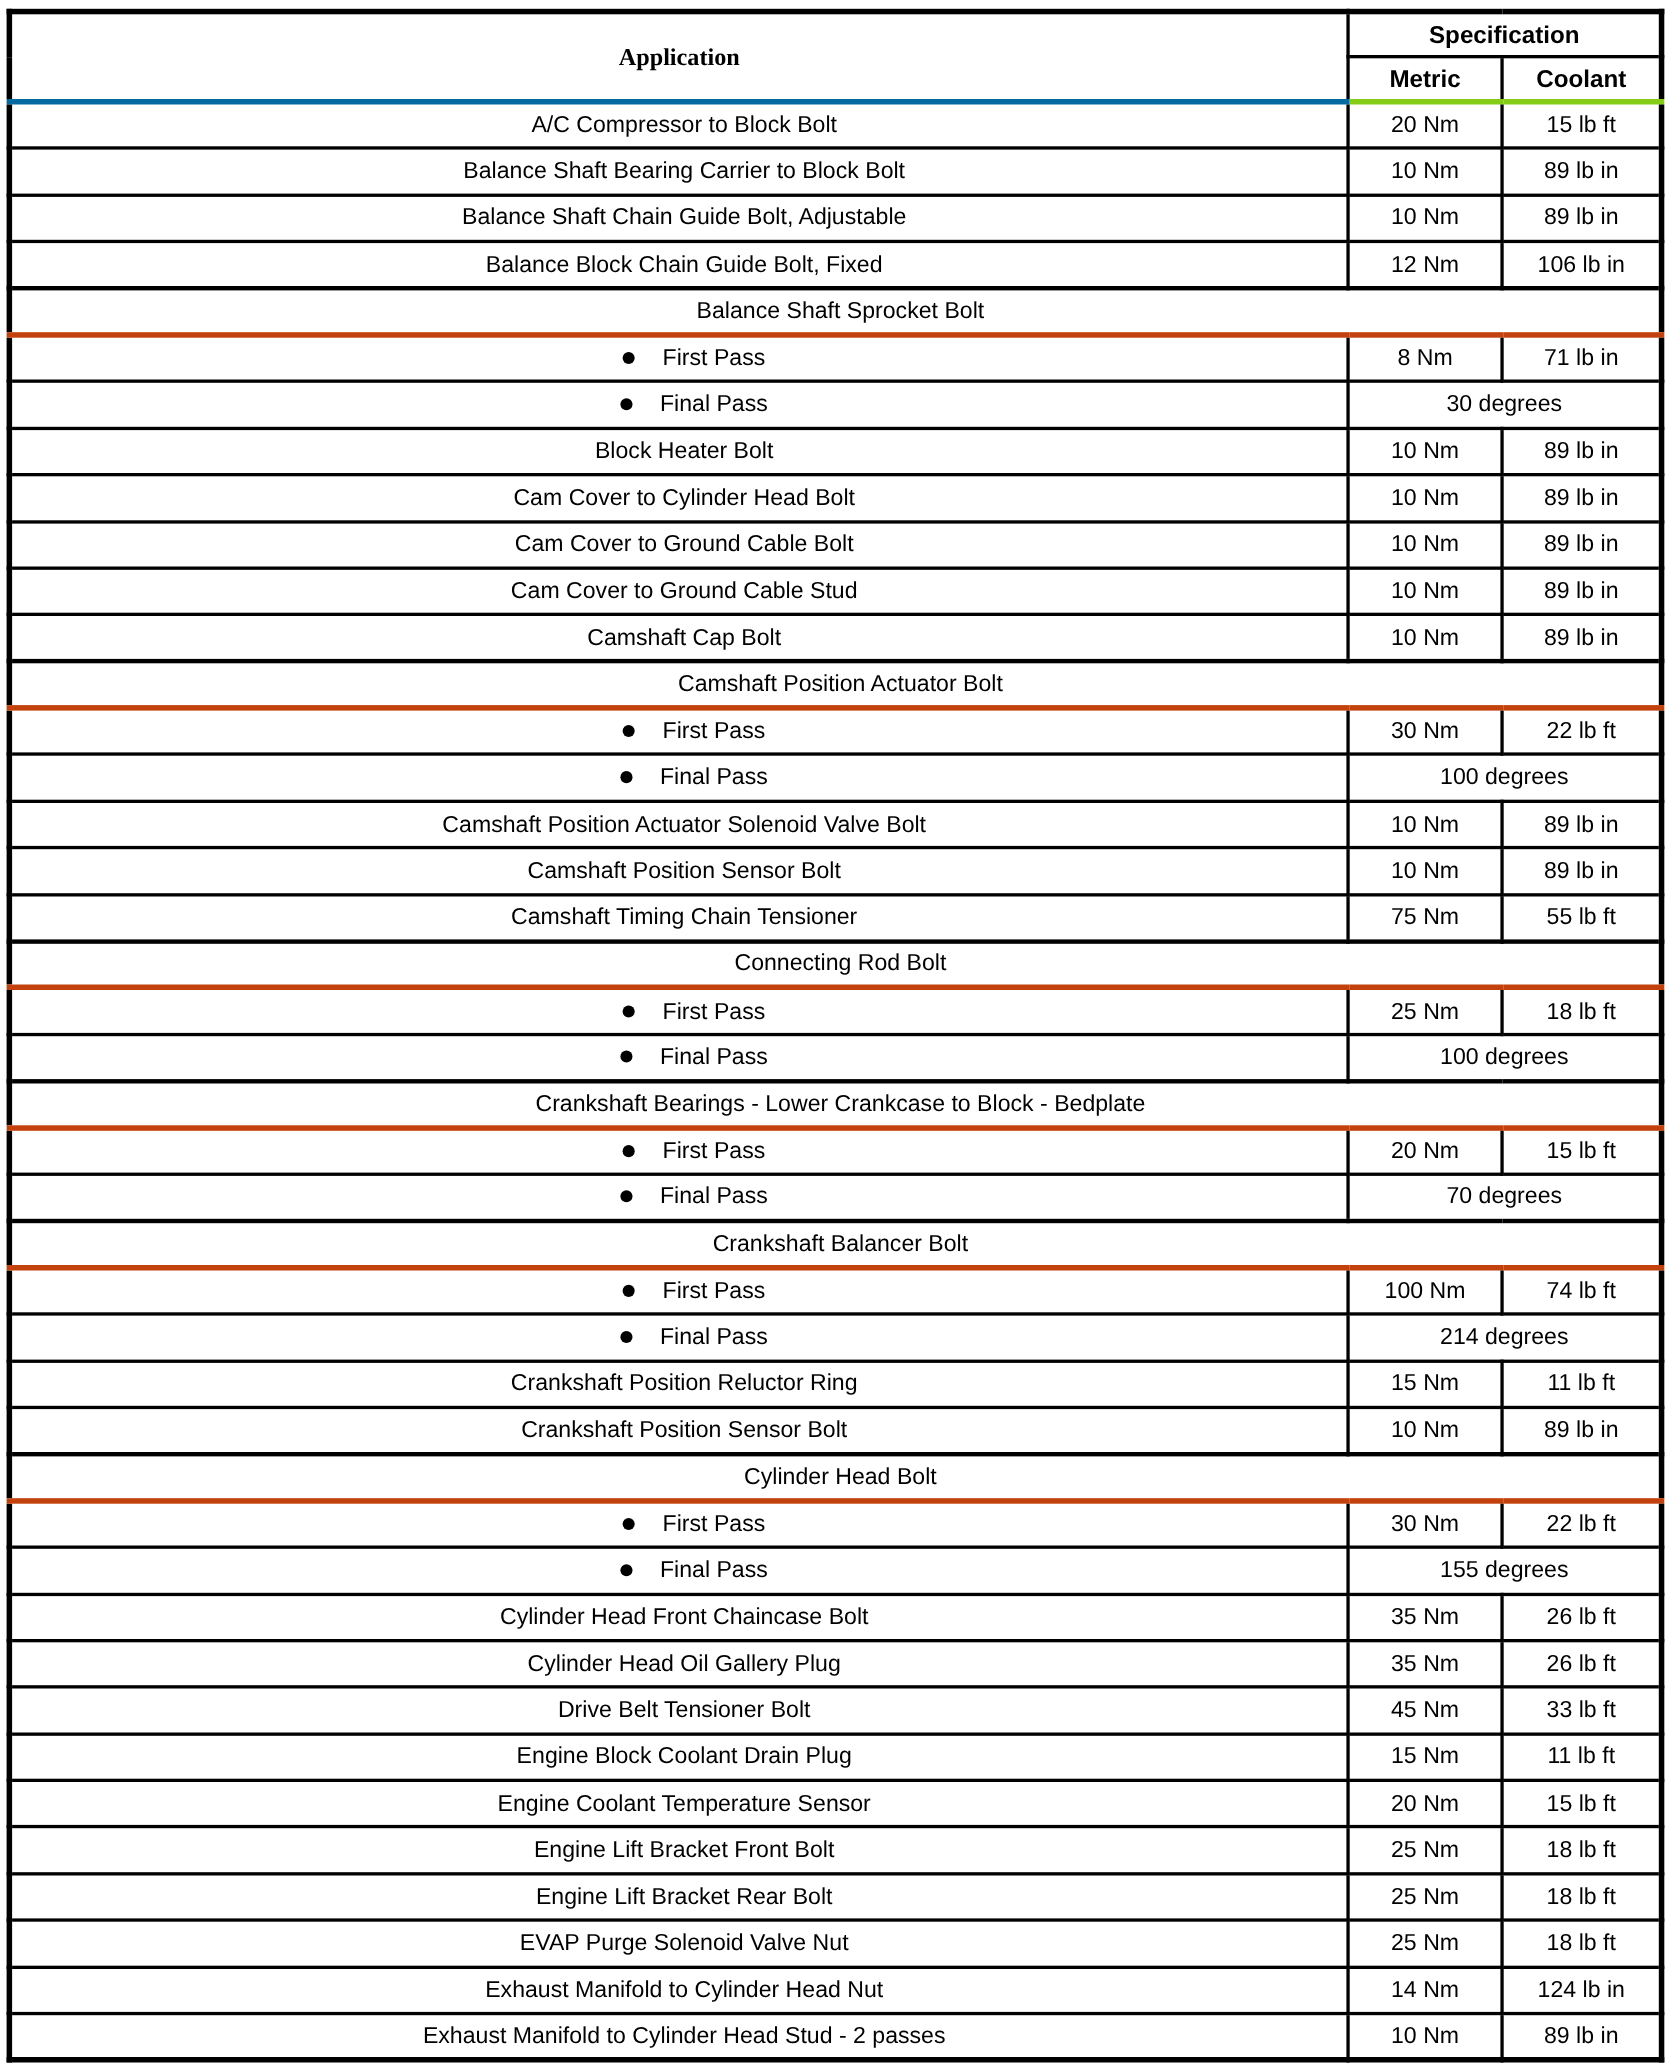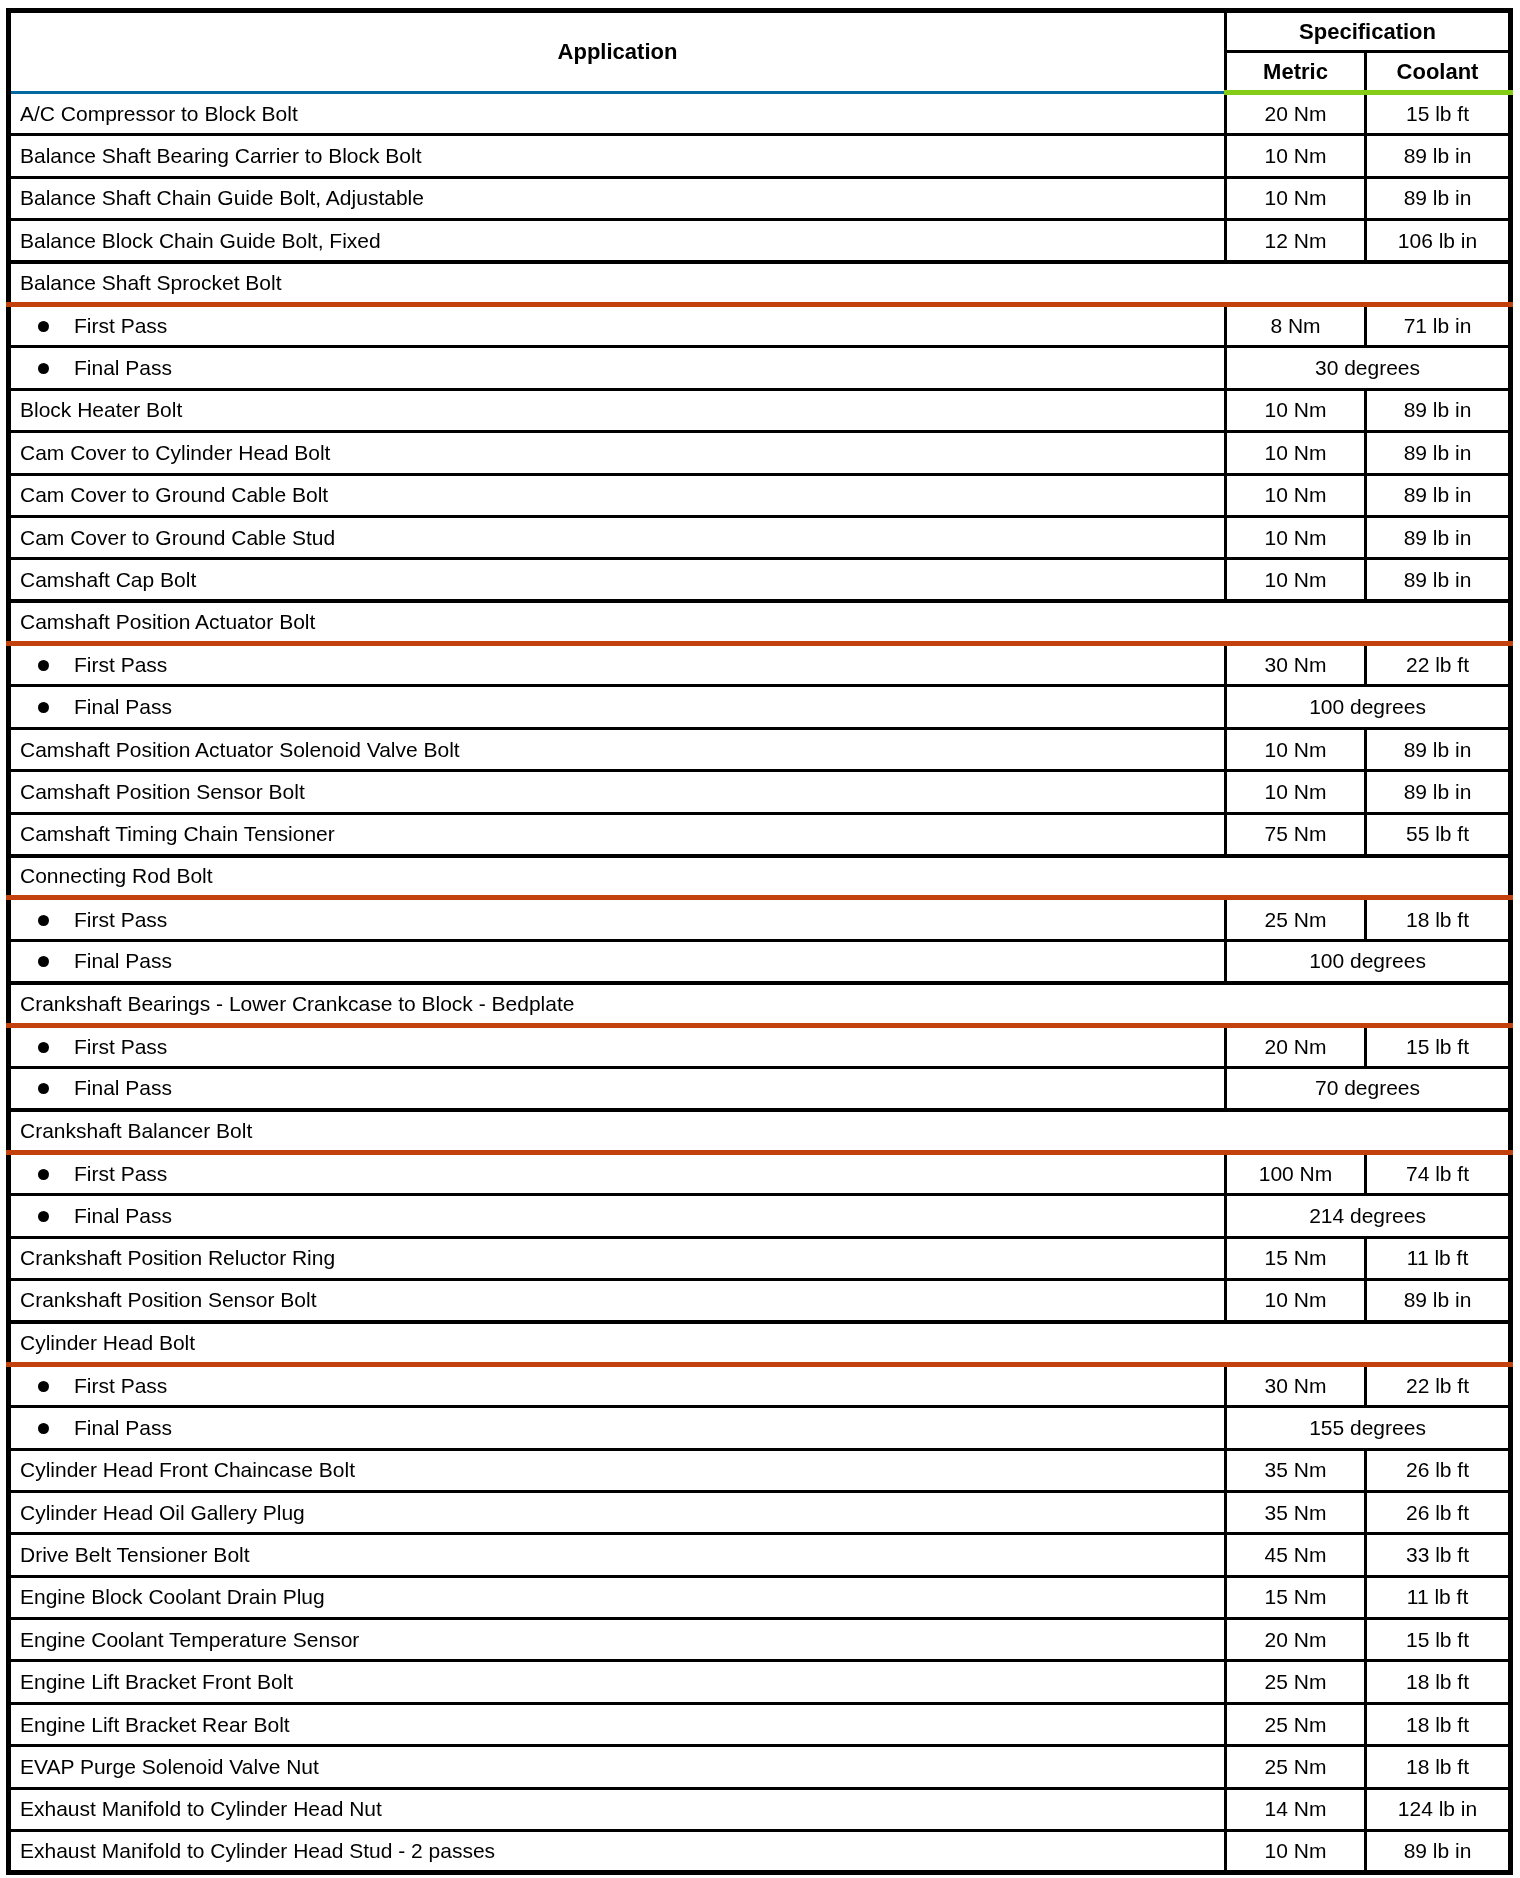--- a/index.html
+++ b/index.html
@@ -39,25 +39,25 @@
     white-space: nowrap;
   }
   thead tr { height: 41px; }
   tbody tr { height: 42.4px; }
 
   th {
     font-weight: bold;
     font-size: 22px;
     text-align: center;
   }
-  th.app-header { border-bottom: 3px solid #0369a1; }
+  th.app-header { border-bottom: 5px solid #0369a1; font-family: Liberation Serif, serif; }
   tr.hdr2 th { border-bottom: 5px solid #84cc16; }
 
   td.app {
-    text-align: left;
+    text-align: center;
     padding-left: 9px;
   }
   td.val {
     text-align: center;
   }
   tbody tr.group td { border-top: 4px solid #000; }
   tbody tr.after-group td { border-top: 5px solid #c2410c; }
 
   span.bullet {
     display: inline-block;

